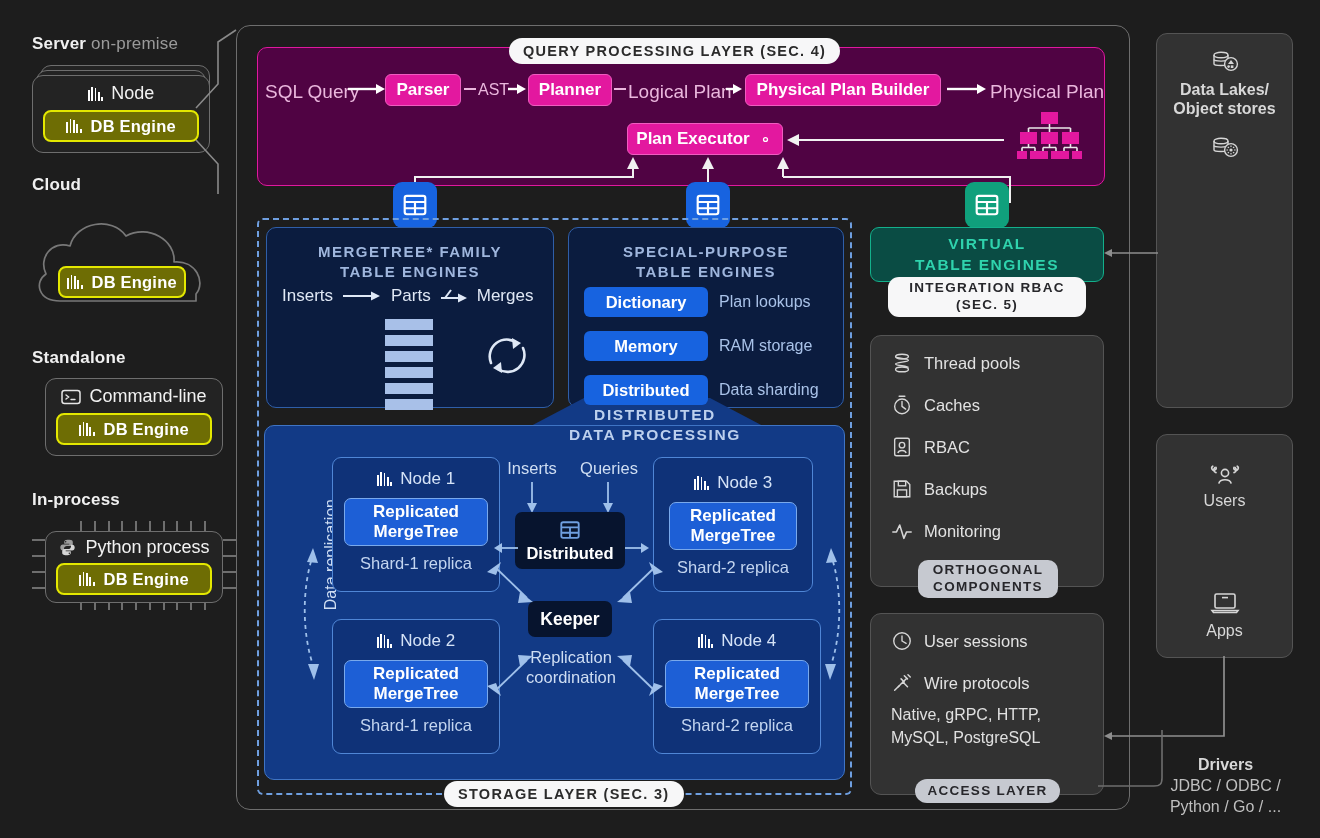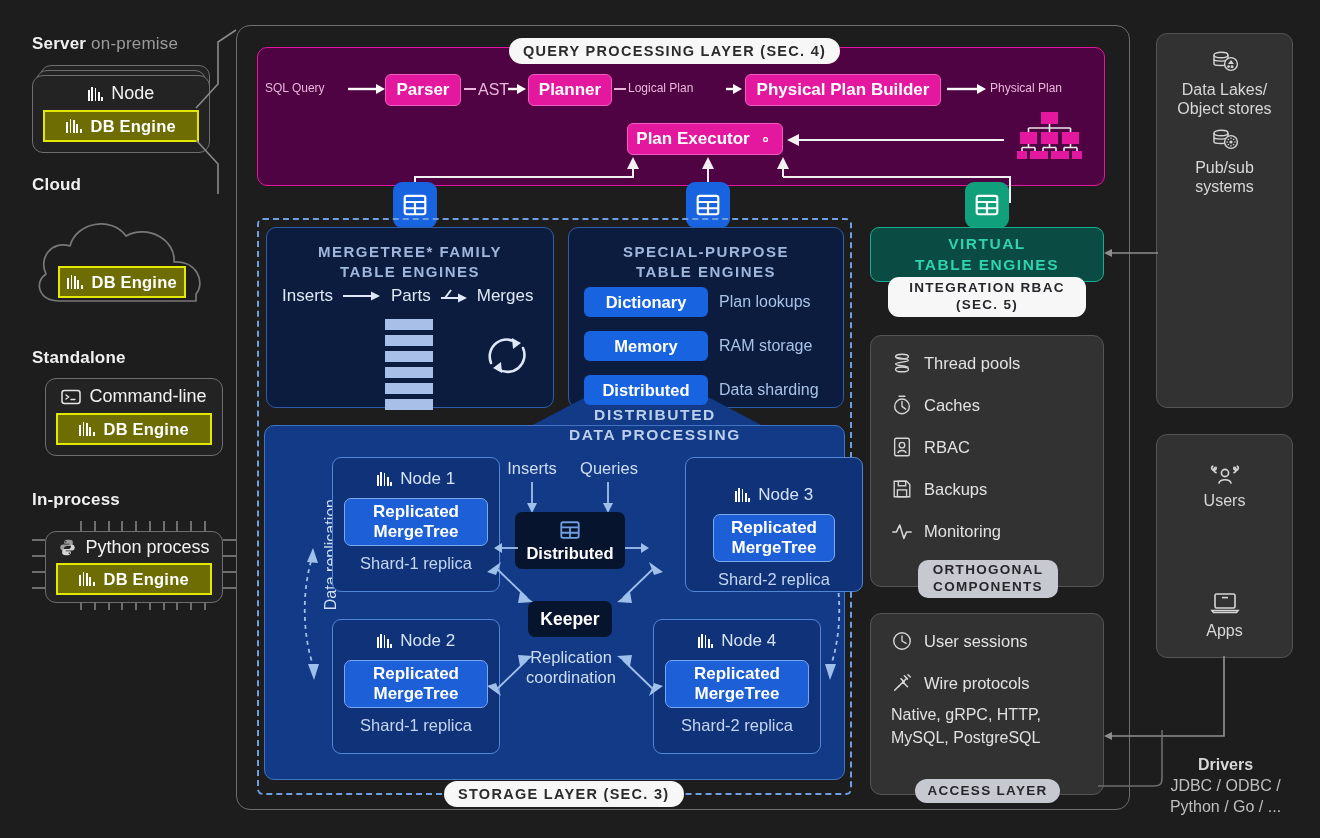--- a/index.html
+++ b/index.html
@@ -27,21 +27,21 @@
     border-radius:11px;
     background:#232323;
   }
   .nodeLabel {
     display:flex; align-items:center; justify-content:center;
     gap:8px; font-size:18px; color:#f2f2f2; font-weight:400;
   }
   .dbengine {
     background:#6e6d04;
     border:2px solid #e4e800;
-    border-radius:0;
+    border-radius:8px;
     height:32px;
     display:flex; align-items:center; justify-content:center;
     gap:9px;
     color:#ffffff; font-size:16.5px; font-weight:600;
     letter-spacing:.2px;
   }
   .barsIcon { display:flex; align-items:flex-end; gap:1.6px; height:14px; }
   .barsIcon i { display:block; width:1.8px; background:#fff; }
   .barsIcon i:nth-child(1){height:11px}
   .barsIcon i:nth-child(2){height:14px}
@@ -77,21 +77,21 @@
     white-space:nowrap;
     padding:0 14px;
     text-align:right;
   }
   .pinkbox {
     background:#e3189f; border-radius:6px;
     display:flex; align-items:center; justify-content:center; gap:7px;
     color:#fff; font-weight:bold; font-size:17px;
     border:1.5px solid #f05cc0;
   }
-  .pinkTxt { color:#eab7dd; font-size:12px; white-space:nowrap; }
+  .pinkTxt { color:#eab7dd; font-size:19px; white-space:nowrap; }
 
   
   .engTile {
     width:44px; height:46px; border-radius:9px;
     display:flex; align-items:center; justify-content:center;
   }
   .blueT { background:#1763e0; }
   .greenT { background:#10a07c; }
 
   
@@ -493,21 +493,21 @@
         <i></i>
       </span>
     <span>Node 1</span>
   </div>
   <div class="repl" style="margin-top:9px; height:48px;">
     <span><span>Replicated</span><br><span>MergeTree</span></span>
   </div>
   <div class="shard" style="margin-top:8px;">Shard-1 replica</div>
 </div>
 
-<div class="abs nodeBox" style="left:653px; top:457px; width:178px; height:135px; padding:27px;margin-left:32px;">
+<div class="abs nodeBox" style="left:653px; top:457px; width:160px; height:135px; padding:15px;">
   <div class="nodeTitle">
     <span class="barsIcon">
         <i></i>
         <i></i>
         <i></i>
         <i></i>
         <i></i>
       </span>
     <span>Node 3</span>
   </div>
@@ -685,21 +685,21 @@
     <span>Wire protocols</span>
   </div>
   <div style="color:#e0e0e0; font-size:16px; line-height:1.42;">
     <span>Native, gRPC, HTTP,</span><br>
     <span>MySQL, PostgreSQL</span>
   </div>
 </div>
 <div class="abs pillTag" style="left:915px; top:779px; width:145px; height:24px; border-radius:12px;">ACCESS LAYER</div>
 
 <div class="abs grayCard" style="left:1156px; top:33px; width:137px; height:375px; padding:16px 8px;">
-  <div class="extRow" style="margin-bottom:9px;">
+  <div class="extRow" style="margin-bottom:17px;font-weight:bold;">
     <svg width="34" height="26" viewBox="0 0 34 26">
       <g fill="none" stroke="#d6d6d6" stroke-width="1.4">
         <ellipse cx="13" cy="5" rx="7" ry="2.7"></ellipse>
         <path d="M6 5 V14 C6 16 20 16 20 14 V5"></path>
         <path d="M6 9.6 C6 11.6 20 11.6 20 9.6"></path>
         <circle cx="23" cy="14" r="6.4" fill="#323232"></circle>
         <path d="M23 10 L26 14 H20 Z" fill="#d6d6d6" stroke="none"></path>
         <circle cx="20.6" cy="16.6" r="1.3" fill="#d6d6d6" stroke="none"></circle>
         <rect x="22.8" y="15.4" width="2.6" height="2.6" fill="#d6d6d6" stroke="none"></rect>
       </g>
@@ -710,21 +710,20 @@
     <svg width="34" height="26" viewBox="0 0 34 26">
       <g fill="none" stroke="#d6d6d6" stroke-width="1.4">
         <ellipse cx="13" cy="5" rx="7" ry="2.7"></ellipse>
         <path d="M6 5 V14 C6 16 20 16 20 14 V5"></path>
         <path d="M6 9.6 C6 11.6 20 11.6 20 9.6"></path>
         <circle cx="23" cy="14" r="6.4" fill="#323232"></circle>
         <circle cx="23" cy="14" r="1.6" fill="#d6d6d6" stroke="none"></circle>
         <path d="M23 9.4 V11 M23 17 V18.6 M18.4 14 H20 M26 14 H27.6 M19.8 10.8 L20.9 11.9 M25.1 16.1 L26.2 17.2 M26.2 10.8 L25.1 11.9 M20.9 16.1 L19.8 17.2" stroke-width="1.2"></path>
       </g>
     </svg>
-    <div><span>Pub/sub</span><br><span>systems</span></div>
   </div>
 </div>
 
 <div class="abs grayCard" style="left:1156px; top:434px; width:137px; height:224px; padding:28px 8px;">
   <div class="extRow">
     <svg width="34" height="24" viewBox="0 0 34 24">
       <g fill="none" stroke="#d6d6d6" stroke-width="1.6" stroke-linecap="round">
         <circle cx="17" cy="10" r="3.6"></circle>
         <path d="M11 20 C12 15.6 22 15.6 23 20"></path>
         <path d="M7 4.5 C5 6 5.4 9 8 9.6"></path>

